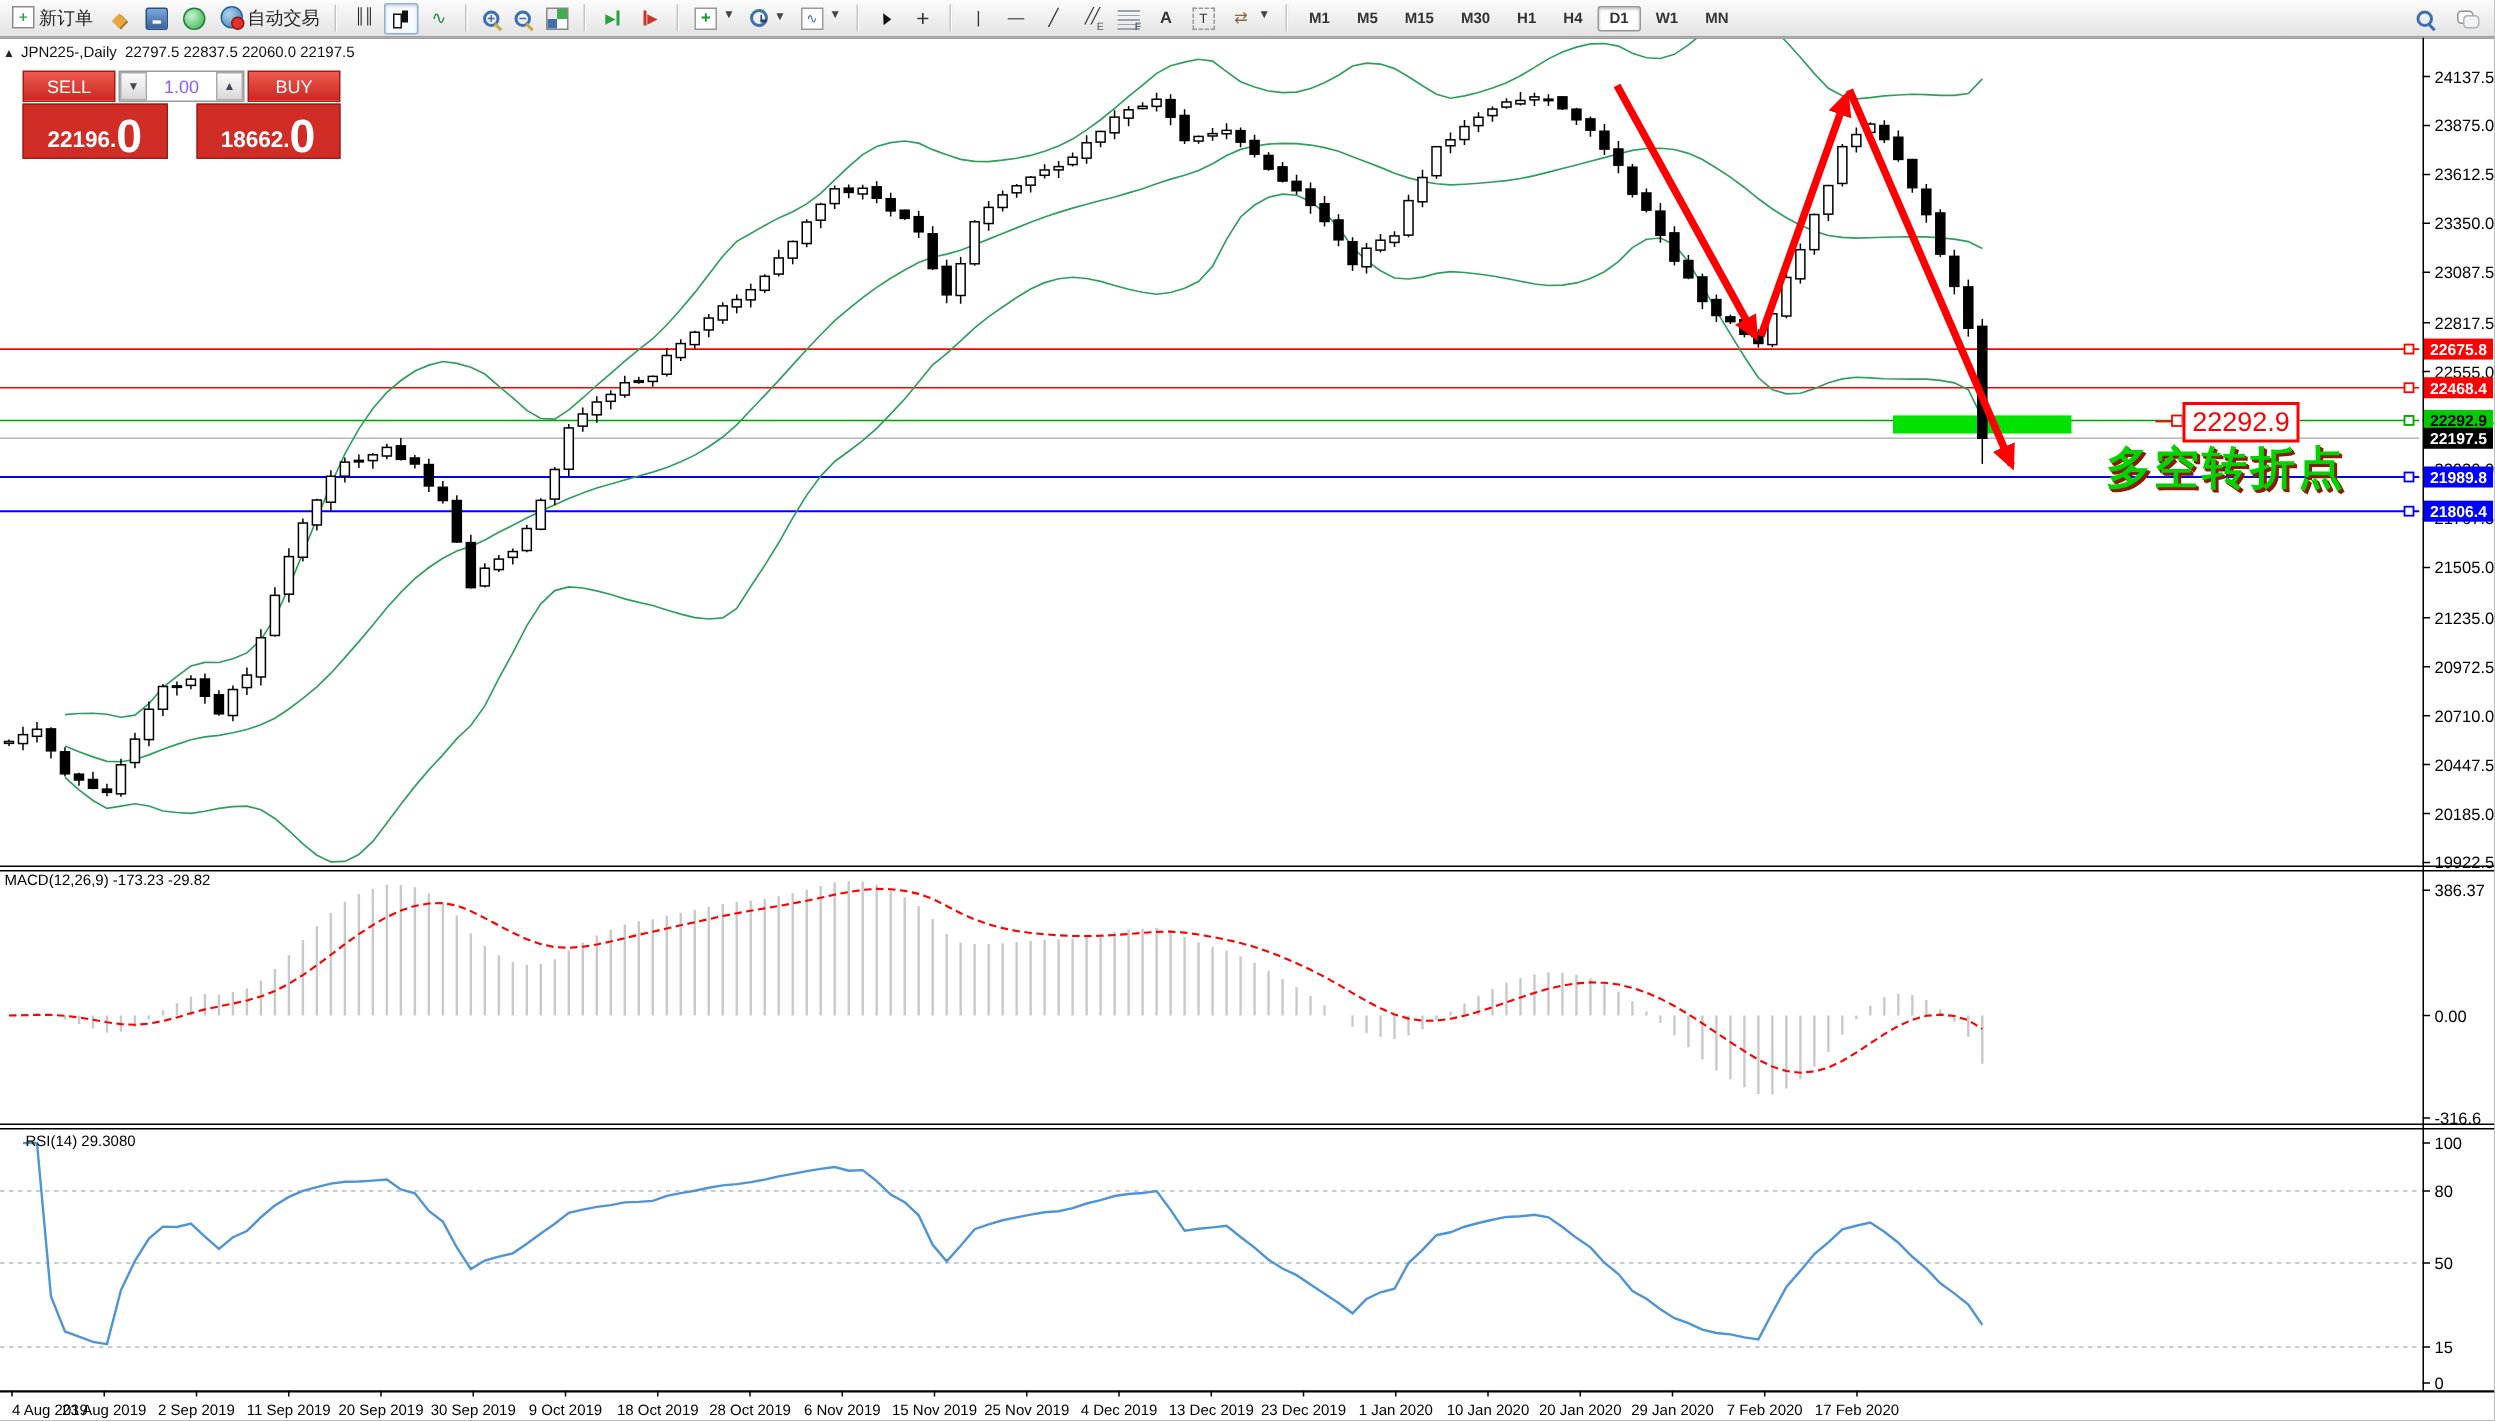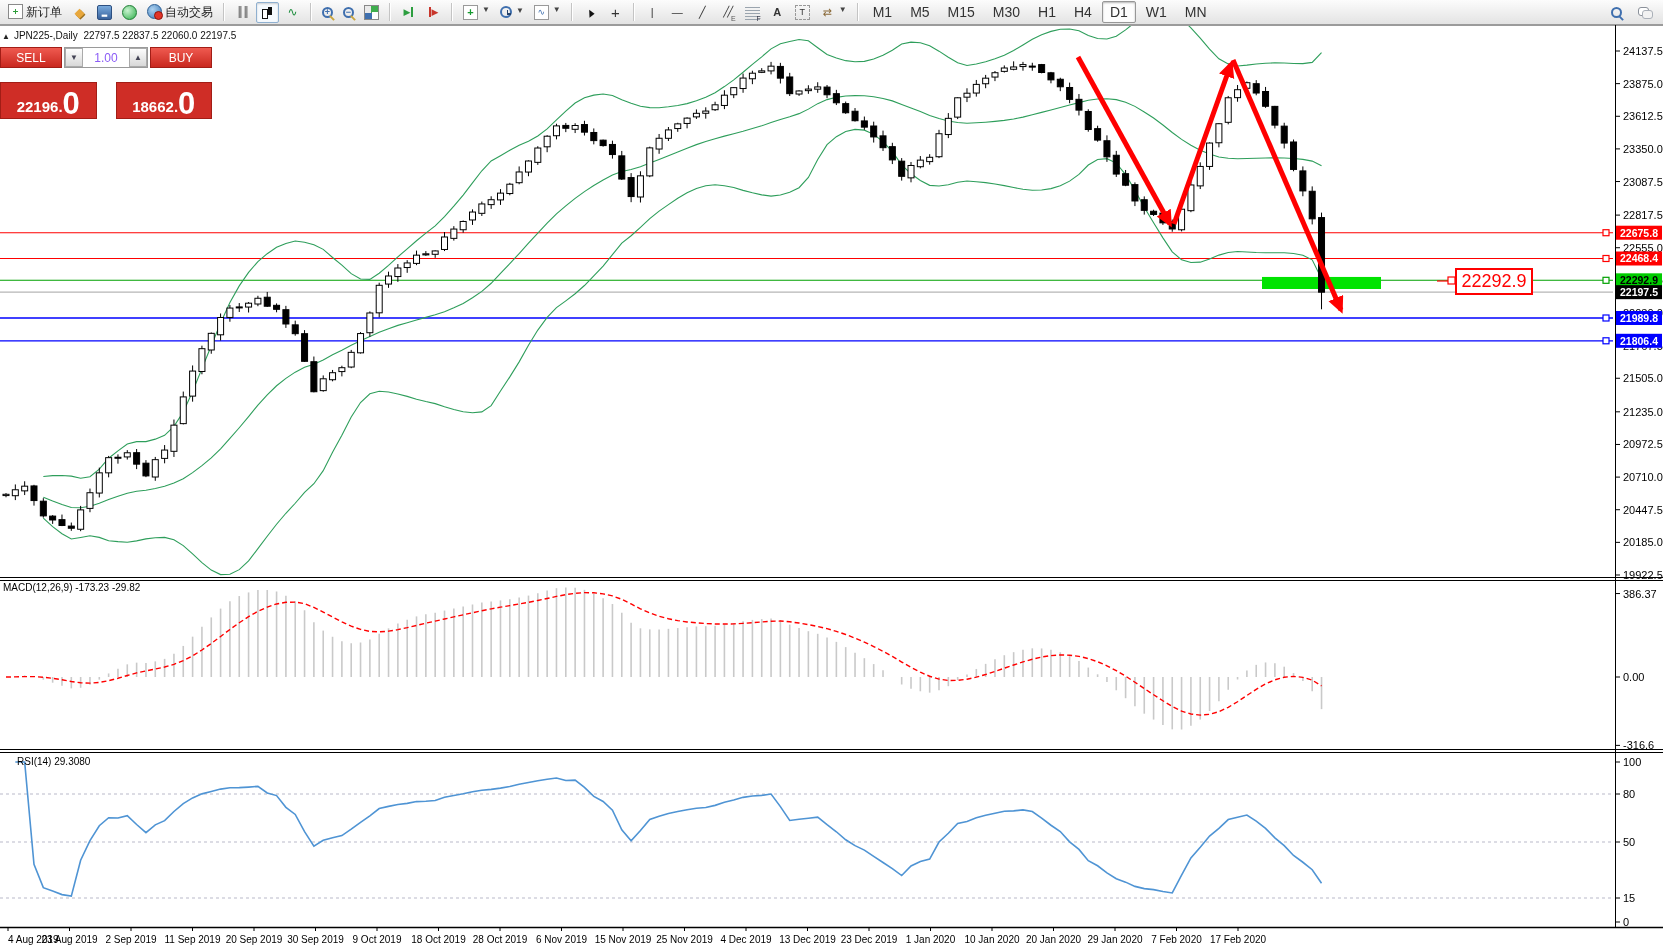--- a/index.html
+++ b/index.html
@@ -8,21 +8,21 @@
   
   .toolbar{position:absolute;left:0;top:0;width:100%;height:25px;z-index:10;
     display:flex;align-items:center;gap:2px;padding:0 4px;box-sizing:border-box;
     background:linear-gradient(#fcfcfc,#e3e3e3);border-bottom:1px solid #9b9b9b}
   .tb{display:inline-flex;align-items:flex-start;gap:3px;padding:2px 3px;border:1px solid transparent;
       border-radius:2px;cursor:default;white-space:nowrap}
   .tb.active{background:#f6fafe;border-color:#8fb0d0;box-shadow:inset 0 1px 2px rgba(0,0,0,.18)}
   .tb .lbl{font-size:12px;color:#222}
   .tsep{width:1px;height:18px;background:#c4c4c4;border-right:1px solid #fff;margin:0 4px}
   .dd{font-size:8px;color:#444;margin-left:1px}
-  .tf{padding:2px 7px;font-size:14px;font-weight:normal;color:#333;border:1px solid transparent;border-radius:2px}
+  .tf{padding:2px 7px;font-size:10px;font-weight:bold;color:#333;border:1px solid transparent;border-radius:2px}
   .tf.active{background:#fdfdfd;border-color:#979797;box-shadow:inset 0 1px 2px rgba(0,0,0,.28)}
   .tright{margin-left:auto;display:flex;align-items:center;gap:8px;padding-right:2px}
   
   .ic{position:relative;width:15px;height:15px;display:inline-flex;align-items:center;
       justify-content:center;font-size:11px;line-height:1;box-sizing:border-box}
   .ic-new-order-icon{border:1px solid #8a8a8a;background:#fff}
   .ic-new-order-icon::before{content:"＋";color:#2e9e3a;font-weight:bold;font-size:9px}
   .ic-gold-icon::before{content:"◆";color:#e8a73c;font-size:13px;text-shadow:1px 1px 0 #9a6f1e}
   .ic-terminal-icon{background:linear-gradient(#79aadd,#39629c);border:1px solid #2d4f80;border-radius:2px}
   .ic-terminal-icon::before{content:"▂";color:#fff;font-size:7px}
@@ -63,29 +63,29 @@
   .ic-fibo-icon::after{content:"F";position:absolute;right:-1px;bottom:-2px;font-size:7px;color:#334}
   .ic-text-icon::before{content:"A";color:#333;font-weight:bold;font-size:11px}
   .ic-label-icon{border:1px dashed #999}
   .ic-label-icon::before{content:"T";font-size:9px;color:#333}
   .ic-shapes-icon::before{content:"⇄";color:#8a6a3a;font-size:11px}
   .ic-chat-icon::before{content:"";position:absolute;left:0;top:2px;width:9px;height:7px;border:1.5px solid #8a9099;border-radius:3px;background:#fff}
   .ic-chat-icon::after{content:"";position:absolute;right:0;bottom:1px;width:9px;height:7px;border:1.5px solid #aab0b8;border-radius:3px;background:#f2f2f2}
   
   .chart-title{position:absolute;left:2px;top:30px;z-index:6;font-size:10px;font-weight:normal;color:#111}
   .chart-title .tri::before{content:"▲";font-size:8px;color:#222;margin-right:4px}
-  .ocp{position:absolute;left:0;top:47px;width:212px;z-index:6;font-family:"Liberation Sans",sans-serif}
+  .ocp{position:absolute;left:15px;top:47px;width:212px;z-index:6;font-family:"Liberation Sans",sans-serif}
   .ocp .row1{display:flex;height:21px;gap:2px}
   .btn-sell,.btn-buy{width:60px;background:linear-gradient(#ef5a50,#c9281f);color:#fff;font-size:12px;
       display:flex;align-items:center;justify-content:center;border:1px solid #a21d16}
   .vol{flex:1;display:flex;border:1px solid #9a9a9a;background:#fff}
   .vol .sp{width:16px;background:linear-gradient(#fdfdfd,#d8d8d8);border:1px solid #aaa;color:#445;
       font-size:8px;display:flex;align-items:center;justify-content:center}
   .vol .vtext{flex:1;display:flex;align-items:center;justify-content:center;font-size:12px;color:#8b5cf6}
-  .ocp .row2{display:flex;gap:19px;margin-top:14px;height:37px}
+  .ocp .row2{display:flex;gap:19px;margin-top:1px;height:37px}
   .pbox{flex:1;background:#cf2d26;border:1px solid #a21d16;color:#fff;display:flex;align-items:flex-end;
         justify-content:center;padding-bottom:1px;overflow:hidden}
   .pbox .pm{font-size:15px;font-weight:bold;line-height:1.25}
   .pbox .pd{font-size:15px;font-weight:bold;line-height:1.25}
   .pbox .pb{font-size:31px;font-weight:bold;line-height:.85}
   .ind-label{position:absolute;z-index:6;font-size:10px;color:#000}
   .callout{position:absolute;left:1455px;top:268px;width:74px;height:23px;z-index:6;background:#fff;
      border:2px solid #f00;color:#f00;font-size:18px;display:flex;align-items:center;justify-content:center}
   .cn-note{position:absolute;left:1404px;top:292px;z-index:6;font-size:30px;font-weight:bold;letter-spacing:2px;
      color:#00d300;text-shadow:2px 2px 0 #8a1c00,1px 1px 0 #8a1c00;font-family:"Liberation Sans",sans-serif}
@@ -822,13 +822,14 @@
         <span class="pd">.</span>
         <span class="pb">0</span>
       </div>
     </div>
   </div>
 
   <div class="ind-label" style="left:3px;top:582px">MACD(12,26,9) -173.23 -29.82</div>
   <div class="ind-label" style="left:17px;top:756px">RSI(14) 29.3080</div>
 
   <div class="callout">22292.9</div>
+  <div class="cn-note">多空转折点</div>
 </div>
 
 </body></html>

